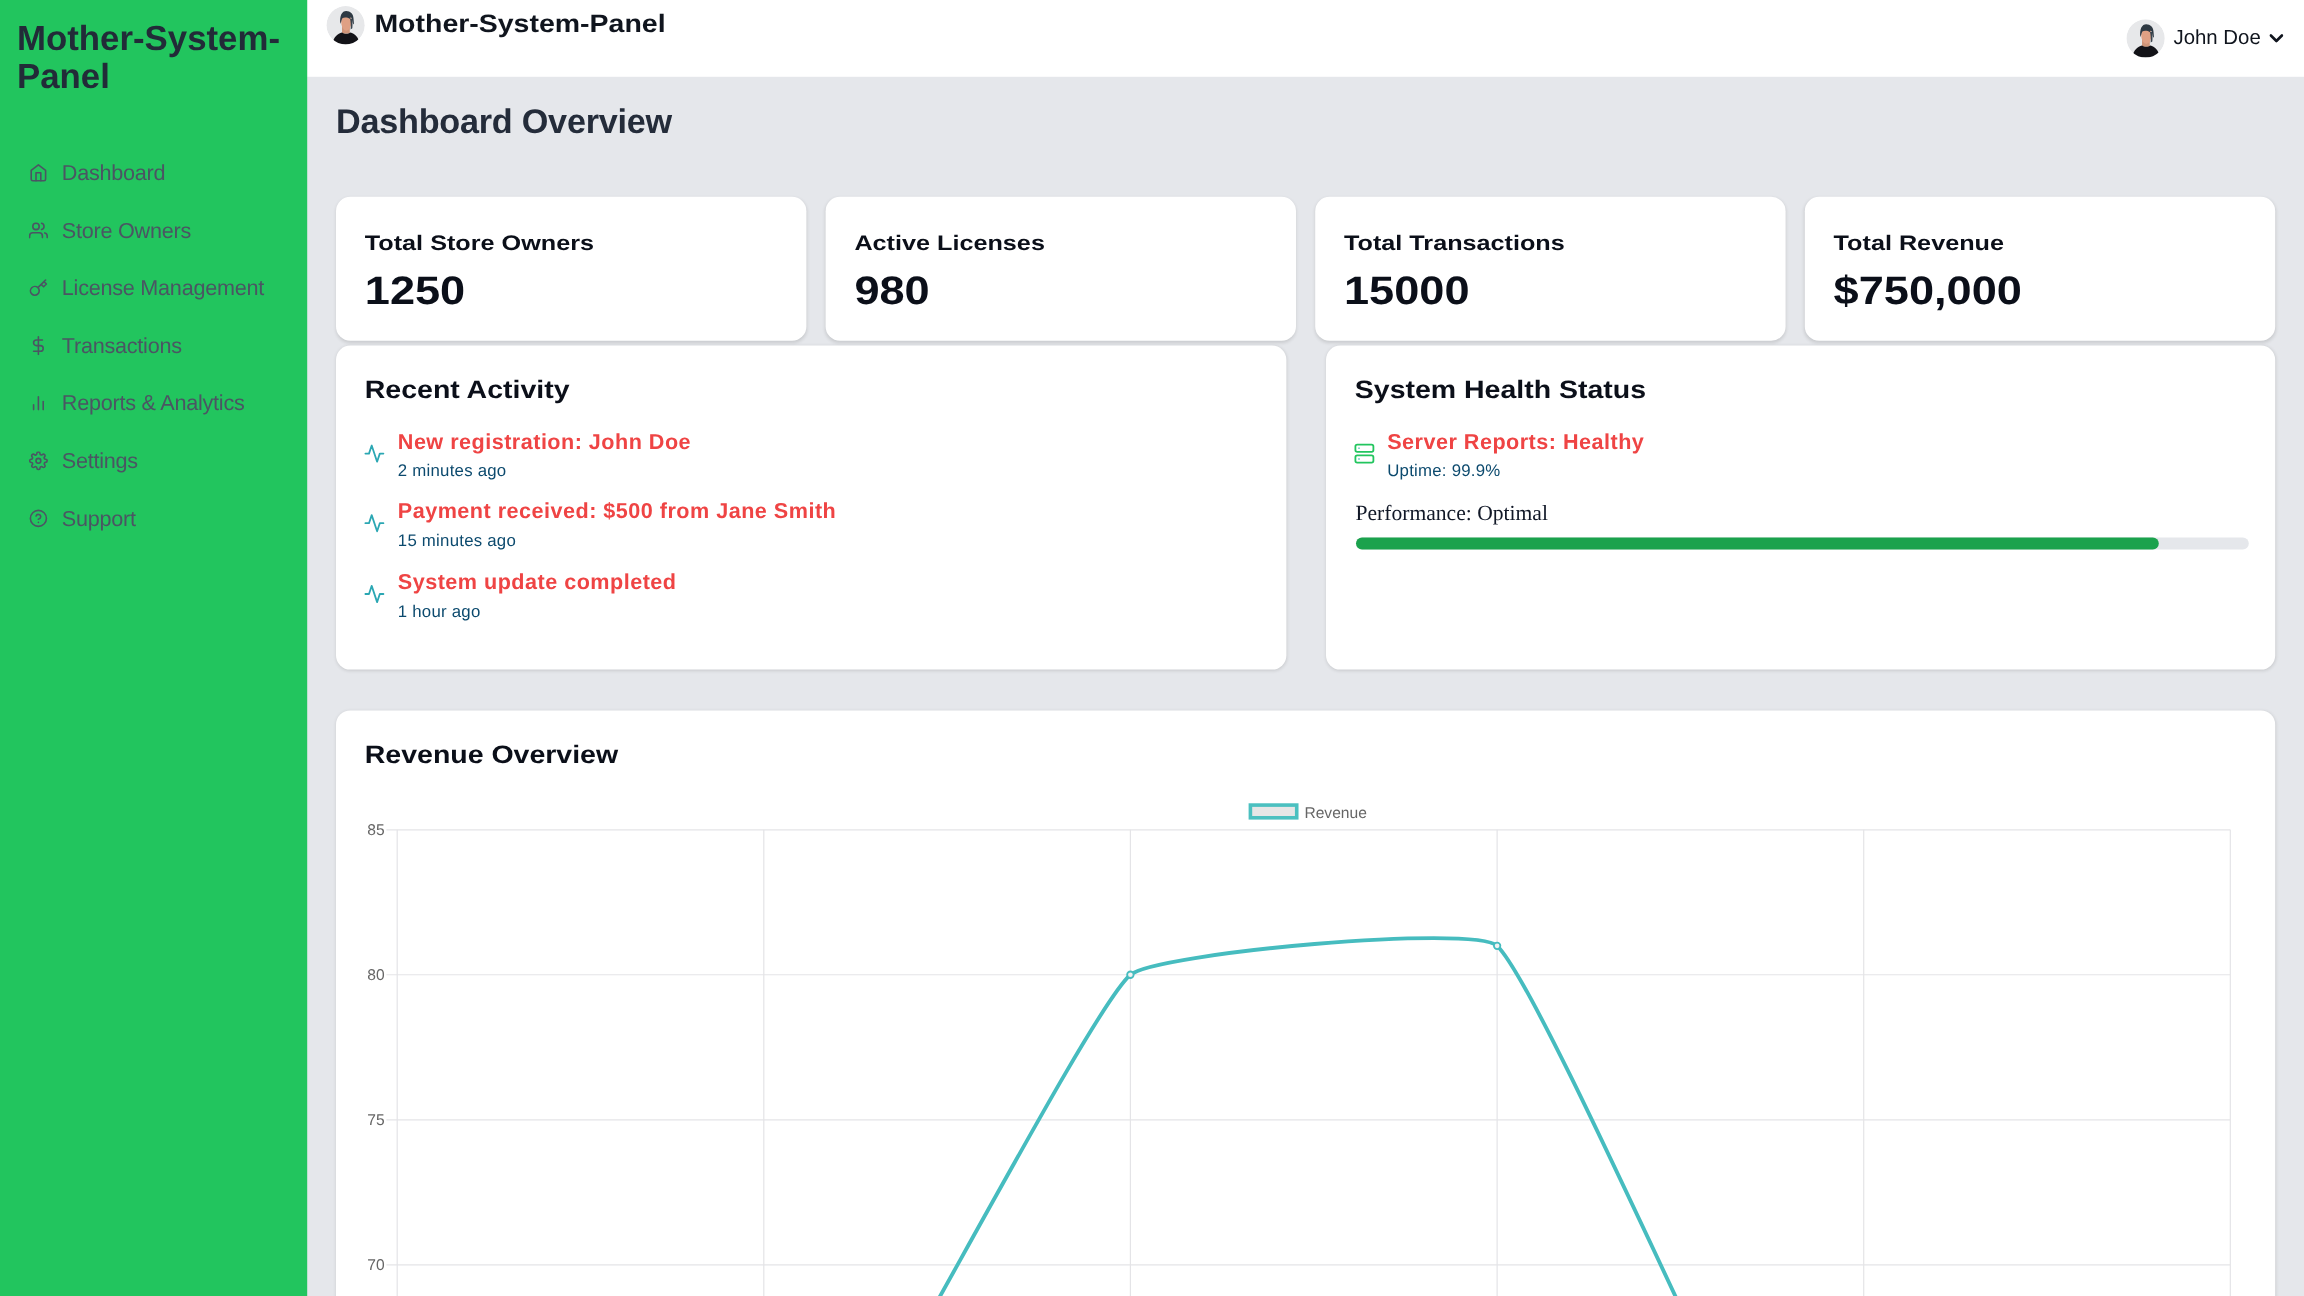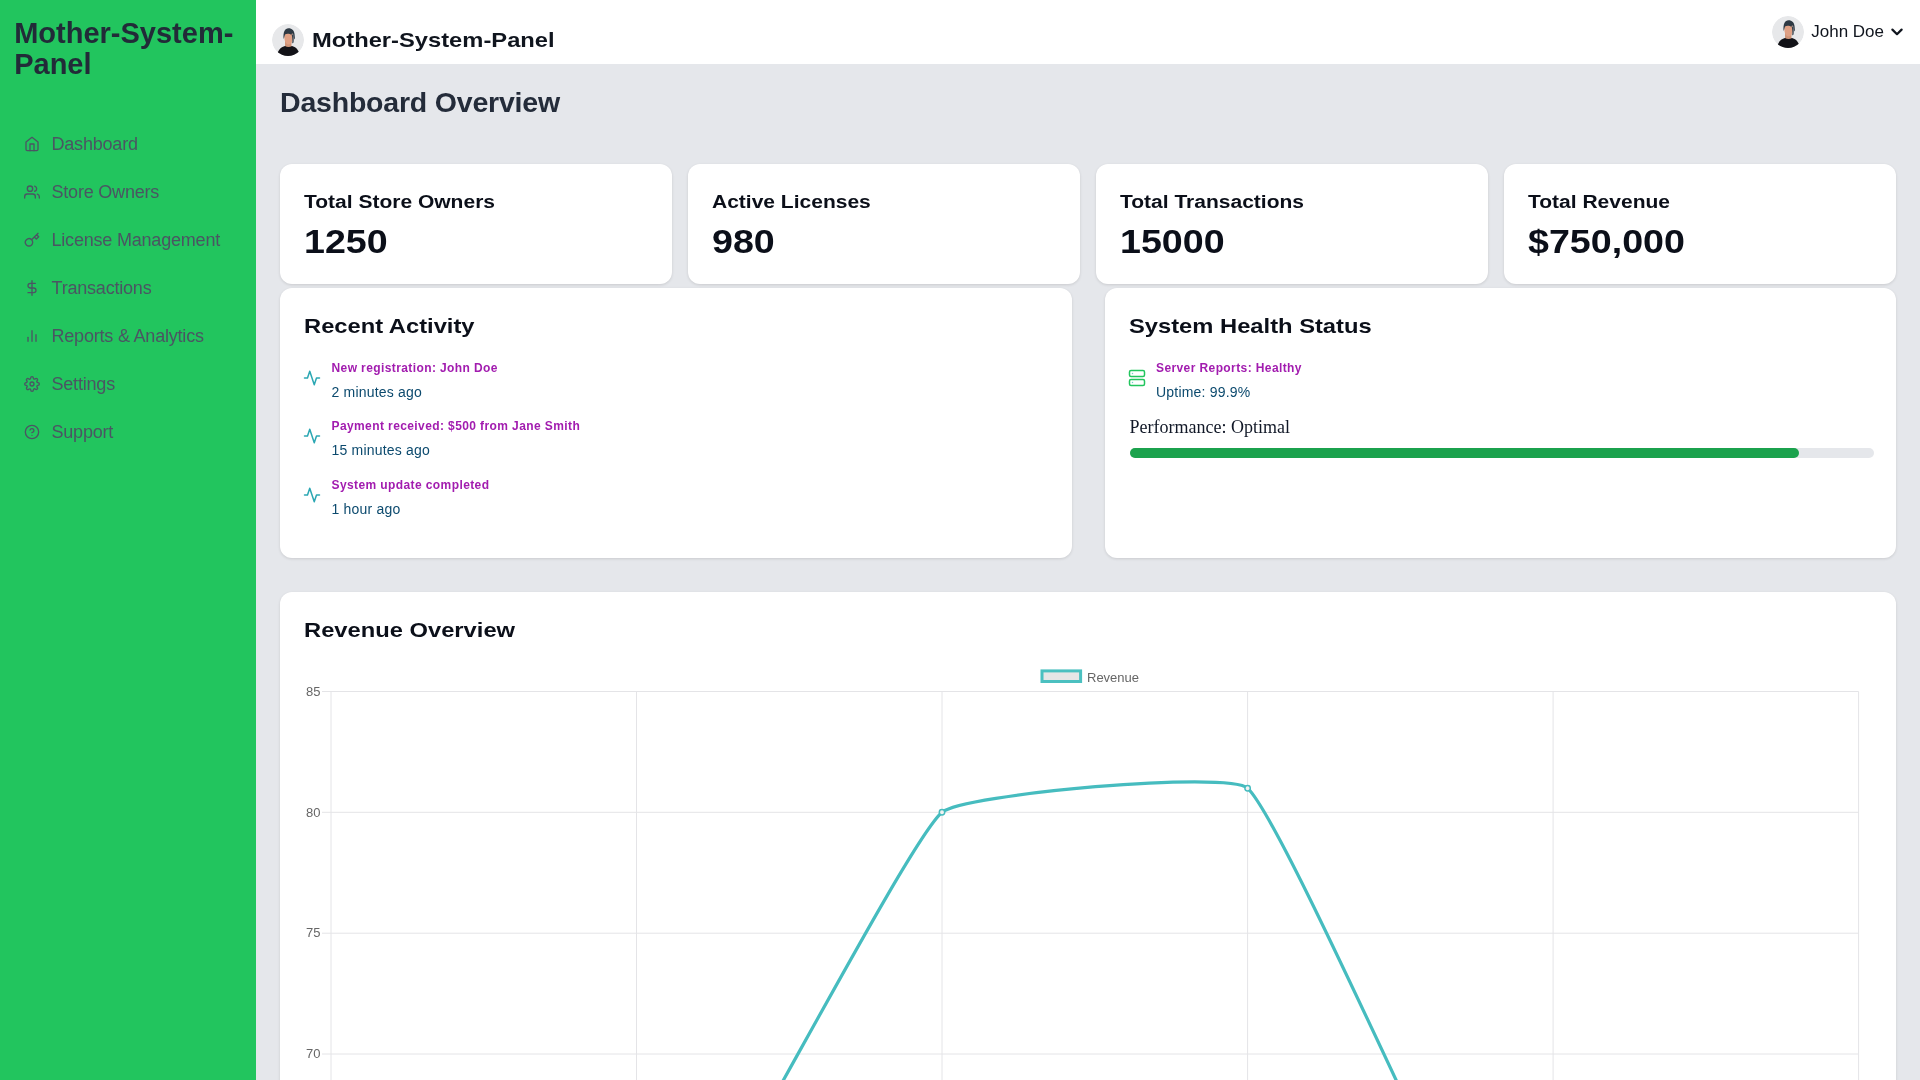--- a/index.html
+++ b/index.html
@@ -6,38 +6,38 @@
 html,body { width:1920px; height:1080px; overflow:hidden; background:#e5e7eb;
   font-family:"Liberation Sans", sans-serif; }
 .sidebar { position:absolute; left:0; top:0; width:256px; height:1080px; background:#22c55e; z-index:2; }
 .sidebar h2 { padding:18.3px 10px 0 14.2px; font-size:29px; line-height:30.5px; font-weight:bold;
   color:#222b38; letter-spacing:0; }
 .nav { position:absolute; left:0; top:120px; width:256px; }
 .nav a { display:flex; align-items:center; height:48px; padding-left:24px; color:#4b5563;
   font-size:18px; letter-spacing:-0.2px; text-decoration:none; }
 .nav a svg { width:16px; height:16px; margin-right:11.5px; flex:none; }
 .header { position:absolute; left:256px; top:0; right:0; height:64px; background:#fff; z-index:1; }
-.hleft { position:absolute; left:16px; top:24px; height:32px; display:flex; align-items:center; }
+.hleft { position:absolute; left:16px; top:5px; height:32px; display:flex; align-items:center; }
 .hleft .ttl { margin-left:7.5px; font-size:21px; font-weight:bold; color:#10151e; transform:scaleX(1.13); transform-origin:left center; white-space:nowrap; }
 .hright { position:absolute; right:17.5px; top:16px; height:32px; display:flex; align-items:center; }
 .hright .name { margin-left:7.5px; font-size:17px; color:#10151e;text-align:right; }
 .hright svg.chev { margin-left:6.5px; }
 .content { position:absolute; left:256px; top:64px; width:1664px; height:1016px; background:#e5e7eb; }
 .content h1 { position:absolute; left:24px; top:20px; font-size:28.5px; line-height:36px; font-weight:bold;
   color:#242c3a; letter-spacing:-0.2px; }
 .card { position:absolute; background:#fff; border-radius:12px; box-shadow:0 1px 3px rgba(0,0,0,0.12); }
 .stat { width:392px; height:120px; top:71.5px; padding:26px 20px 0 23.5px;margin-top:28px; }
 .stat h3 { font-size:17.5px; line-height:24px; font-weight:bold; color:#0b0f19; transform:scaleX(1.2); transform-origin:left center; white-space:nowrap; }
 .stat .val { margin-top:8px; font-size:33px; line-height:40px; font-weight:bold; color:#0b0f19; transform:scaleX(1.14); transform-origin:left center; }
 .panel { top:224px; width:791.5px; height:270px; padding:24.3px 24.3px 0 24.3px; }
 .panel h2.pt { font-size:21px; line-height:28px; font-weight:bold; color:#0b0f19; transform:scaleX(1.13); transform-origin:left center; white-space:nowrap; }
 .item { display:flex; margin-top:12.5px; margin-left:-1.3px; }
 .item:first-of-type { margin-top:15.7px; }
 .item svg { width:18px; height:18px; margin:12.7px 10.5px 0 0; flex:none; }
-.item .it { font-size:12px; line-height:24px; font-weight:bold; color:#a21caf; letter-spacing:0.4px; }
+.item .it { font-size:18px; line-height:24px; font-weight:bold; color:#ef4444; letter-spacing:0.4px; }
 .item .is { font-size:14px; line-height:20px; margin-top:2px; color:#0c4a6e; letter-spacing:0.2px; }
 .perf { position:absolute; left:25px; top:127px; font-size:18px; line-height:24px; color:#111827; letter-spacing:0;font-family:Liberation Serif, serif; }
 .track { position:absolute; left:25px; top:159.5px; width:744px; height:10px; border-radius:5px; background:#e5e7eb; }
 .fill { width:90%; height:10px; border-radius:5px; background:#1ba24d; }
 .chartcard { top:528px; width:1616px; height:600px; }
 .chartcard h2.ct { position:absolute; left:24.3px; top:23.5px; font-size:21px; line-height:28px;
   font-weight:bold; color:#0b0f19; transform:scaleX(1.13); transform-origin:left center; white-space:nowrap; }
 .chartcard svg.chart { position:absolute; left:0; top:0; }
 </style>
 </head>

